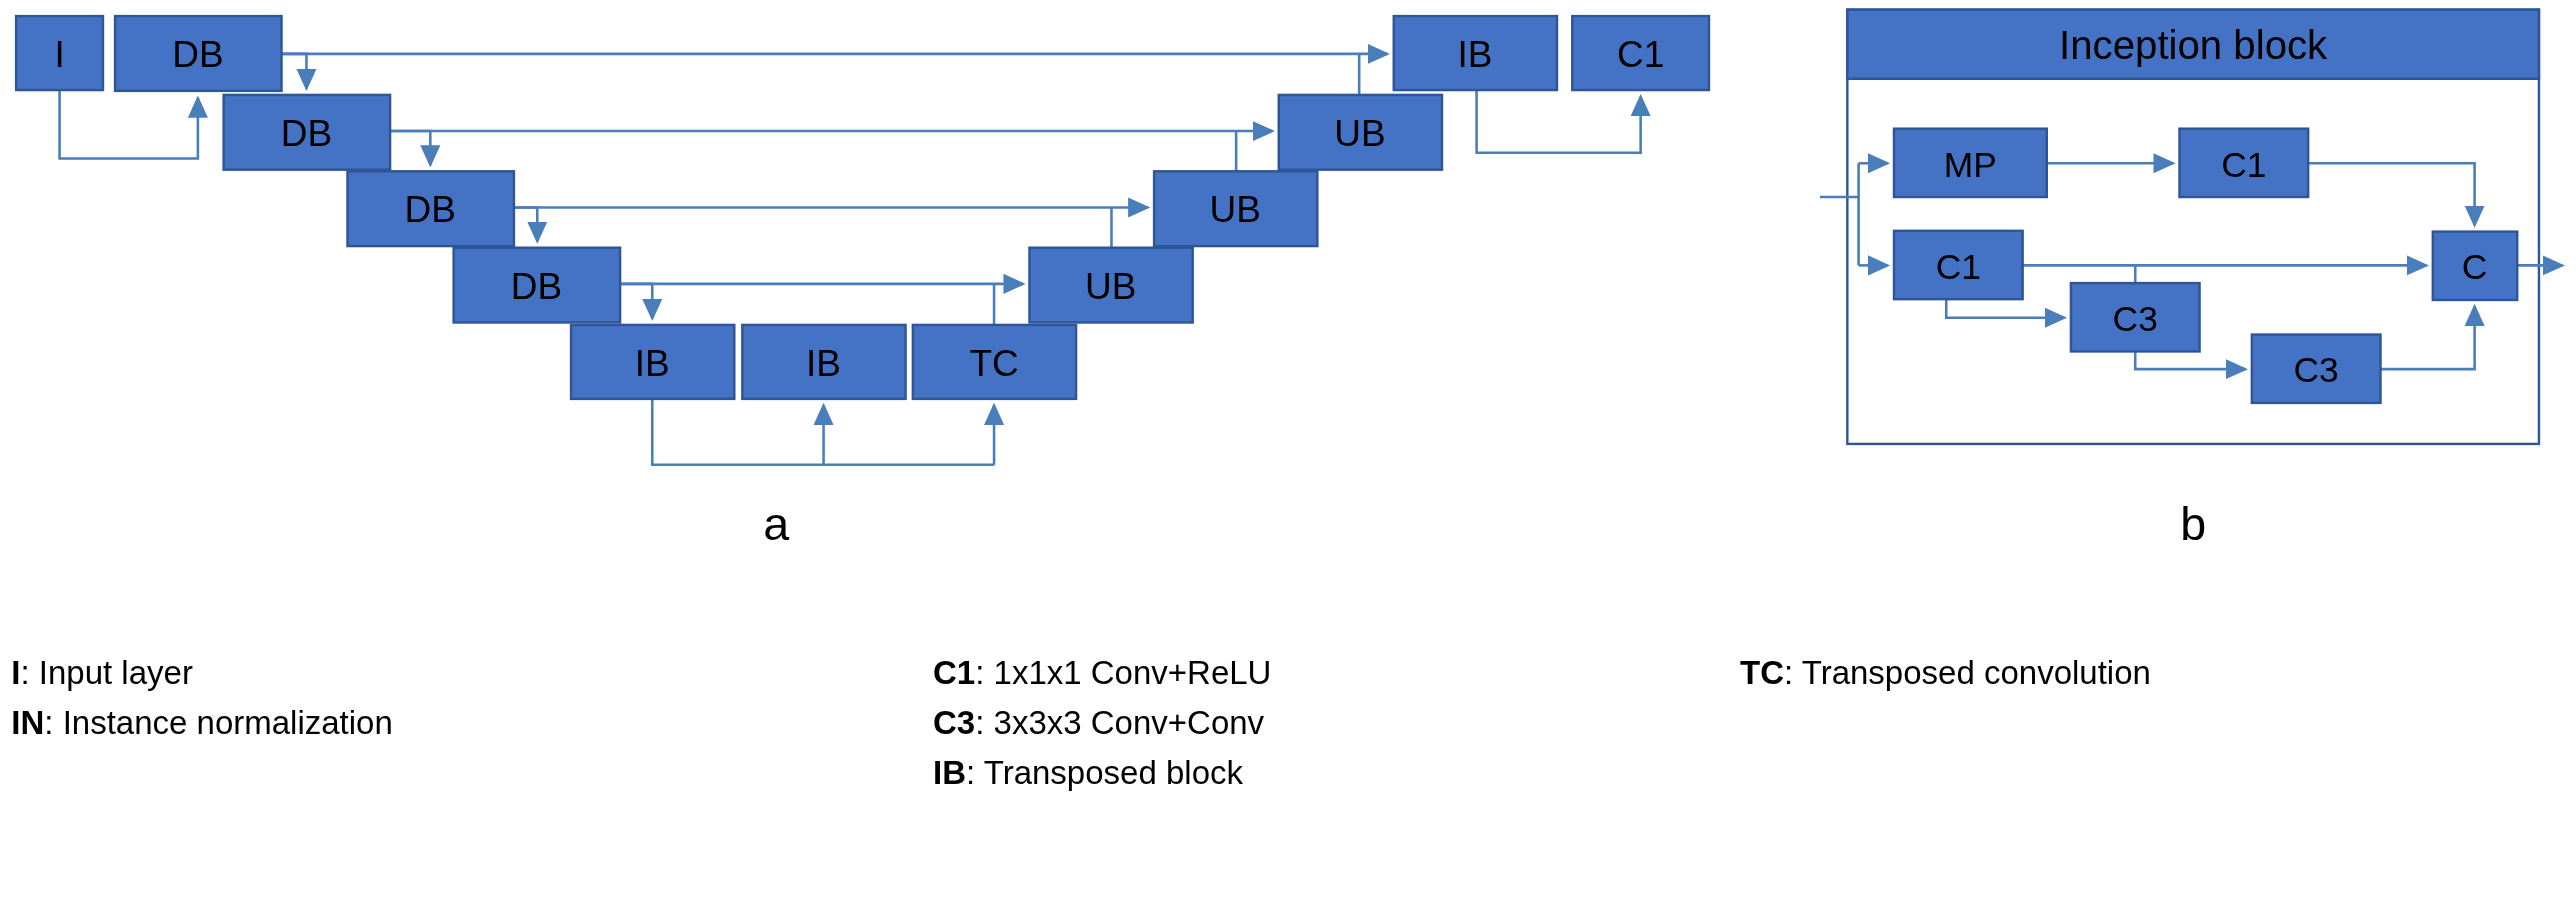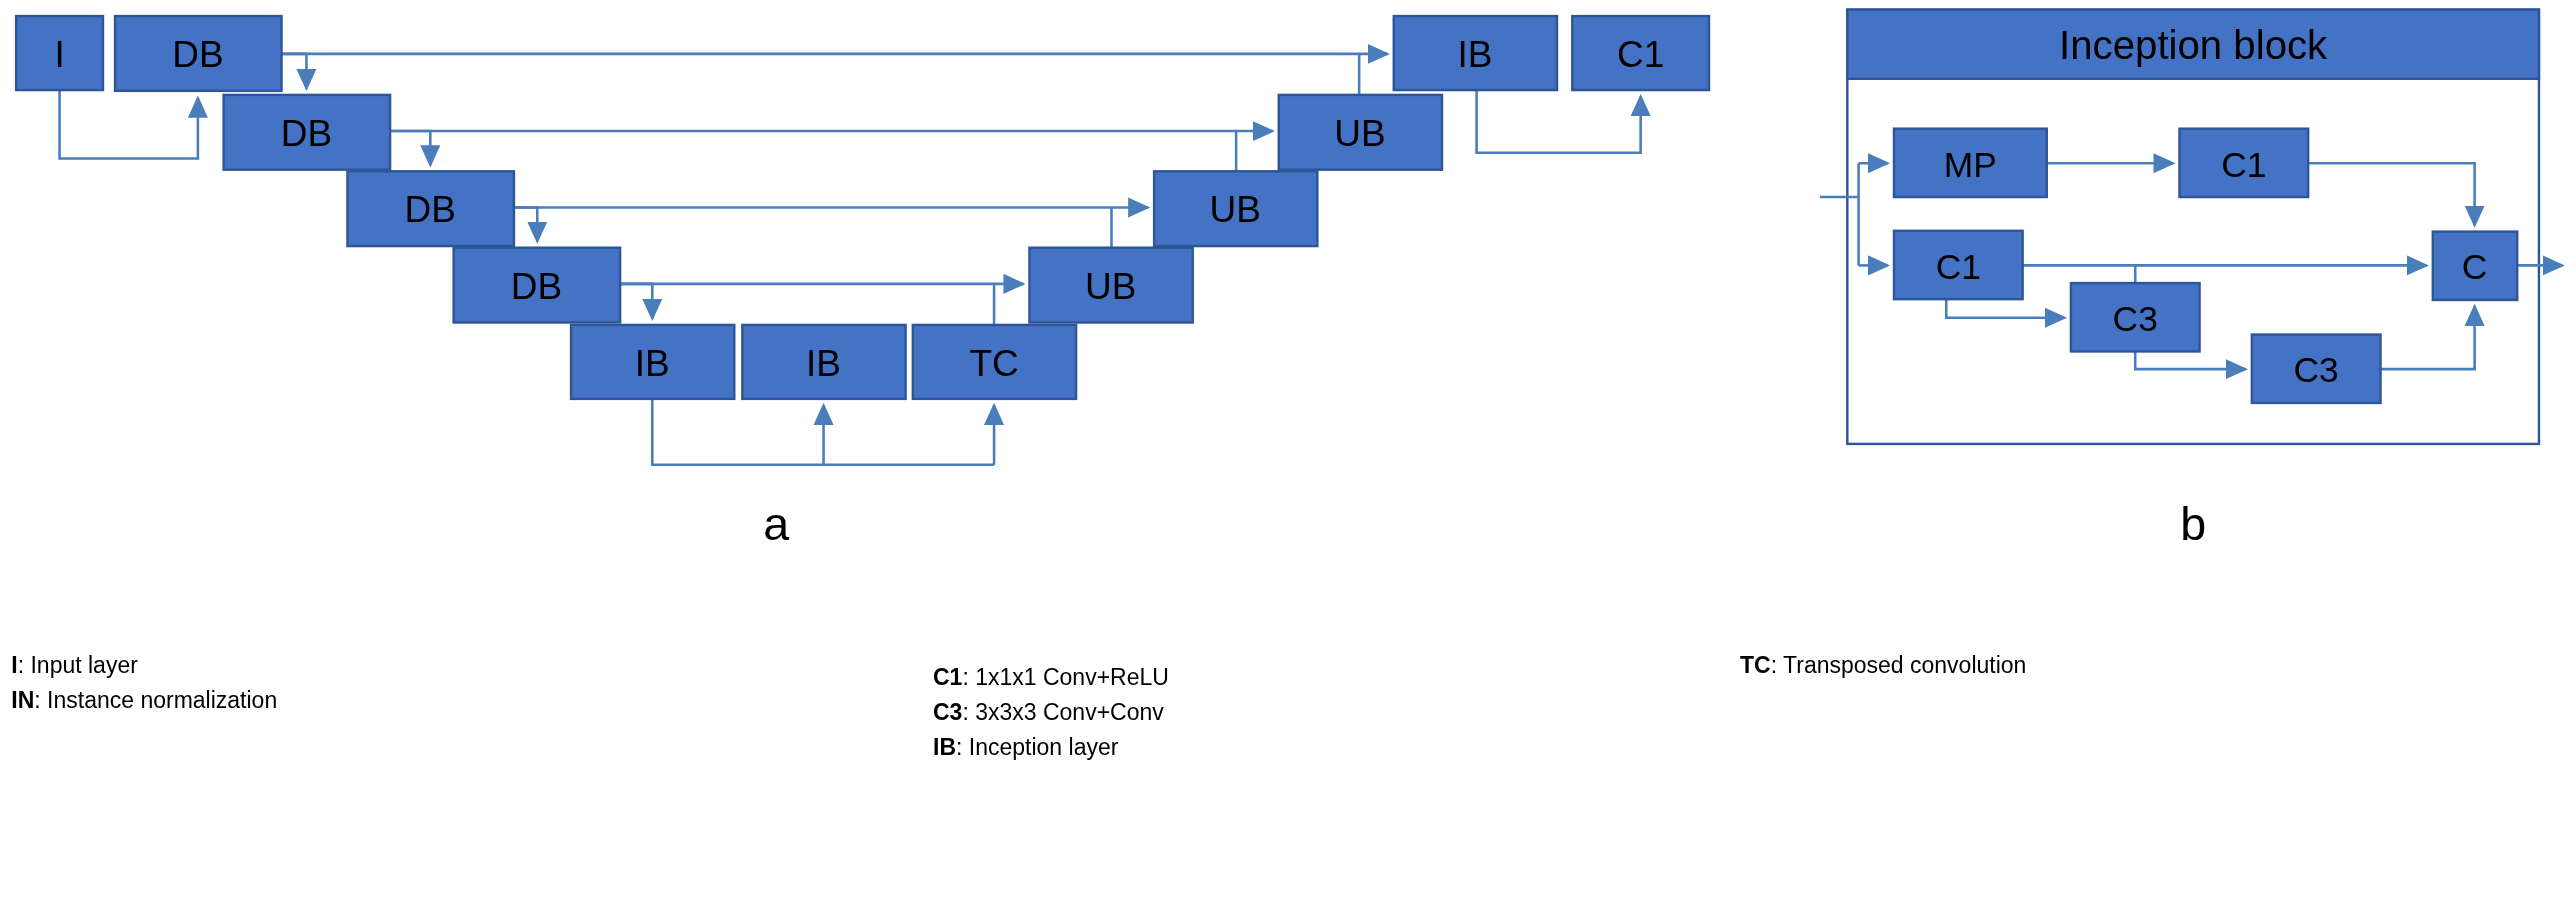--- a/index.html
+++ b/index.html
@@ -64,27 +64,27 @@
   }
   .panel-caption {
     font-family: "Liberation Sans", sans-serif;
     fill: #000000;
     text-anchor: middle;
     font-size: 58px;
   }
   .legend {
     position: absolute;
     font-family: "Liberation Sans", sans-serif;
-    font-size: 23px;
+    font-size: 33px;
     color: #000000;
     line-height: 1.52;
     white-space: nowrap;
   }
   #legend-col-0 { left: 11.3px;   top: 648px; }
-  #legend-col-1 { left: 933px; top: 648px; margin-top: 12px; }
+  #legend-col-1 { left: 933px; top: 648px; }
   #legend-col-2 { left: 1740px; top: 648px; }
   .legend-row { display: block; }
   .legend-abbr { font-weight: bold; }
   .legend-desc { font-weight: normal; }
 </style>
 </head>
 <body>
 
 <div id="figure-root">
 
@@ -248,21 +248,21 @@
   </svg>
 
   <div class="legend" id="legend-col-0">
     <span class="legend-row"><span class="legend-abbr">I</span><span class="legend-desc">: Input layer</span></span>
     <span class="legend-row"><span class="legend-abbr">IN</span><span class="legend-desc">: Instance normalization</span></span>
   </div>
 
   <div class="legend" id="legend-col-1">
     <span class="legend-row"><span class="legend-abbr">C1</span><span class="legend-desc">: 1x1x1 Conv+ReLU</span></span>
     <span class="legend-row"><span class="legend-abbr">C3</span><span class="legend-desc">: 3x3x3 Conv+Conv</span></span>
-    <span class="legend-row"><span class="legend-abbr">IB</span><span class="legend-desc">: Inception layer</span></span>
+    <span class="legend-row"><span class="legend-abbr">IB</span><span class="legend-desc">: Transposed block</span></span>
   </div>
 
   <div class="legend" id="legend-col-2">
     <span class="legend-row"><span class="legend-abbr">TC</span><span class="legend-desc">: Transposed convolution</span></span>
   </div>
 
 </div>
 
 
 </body></html>

